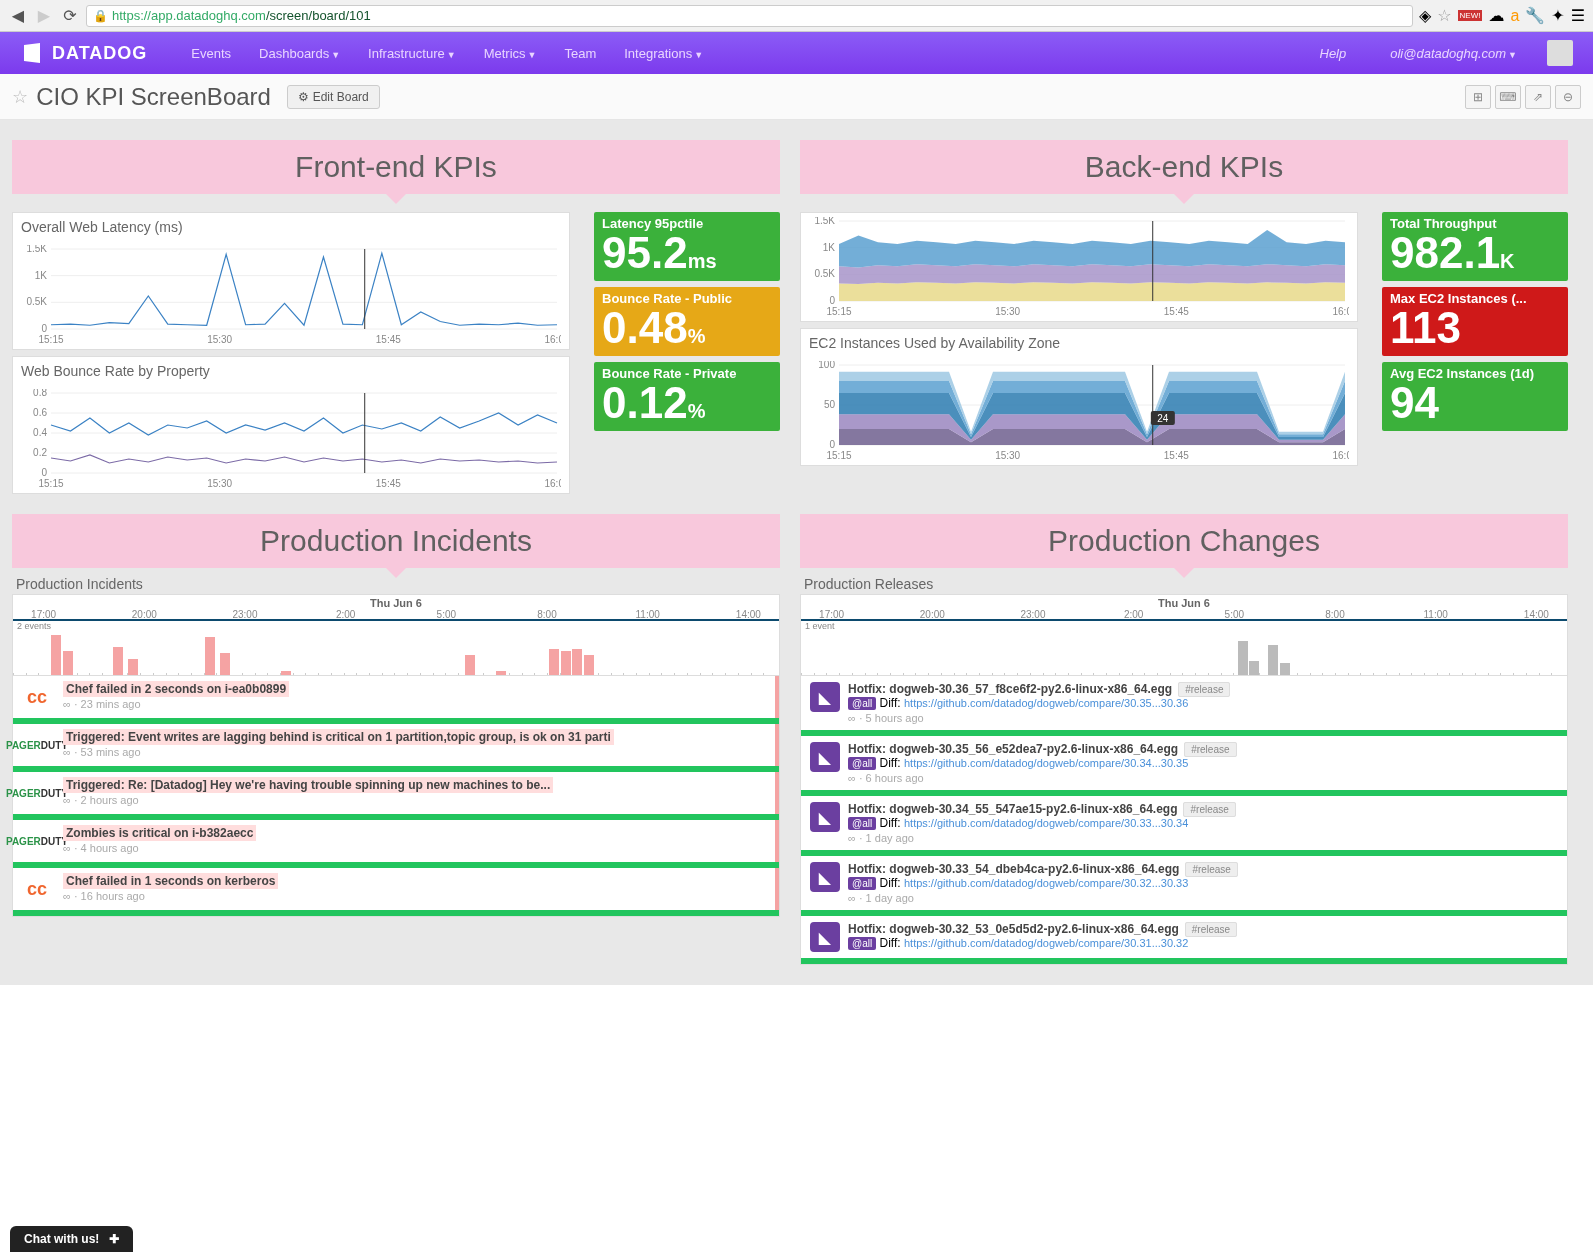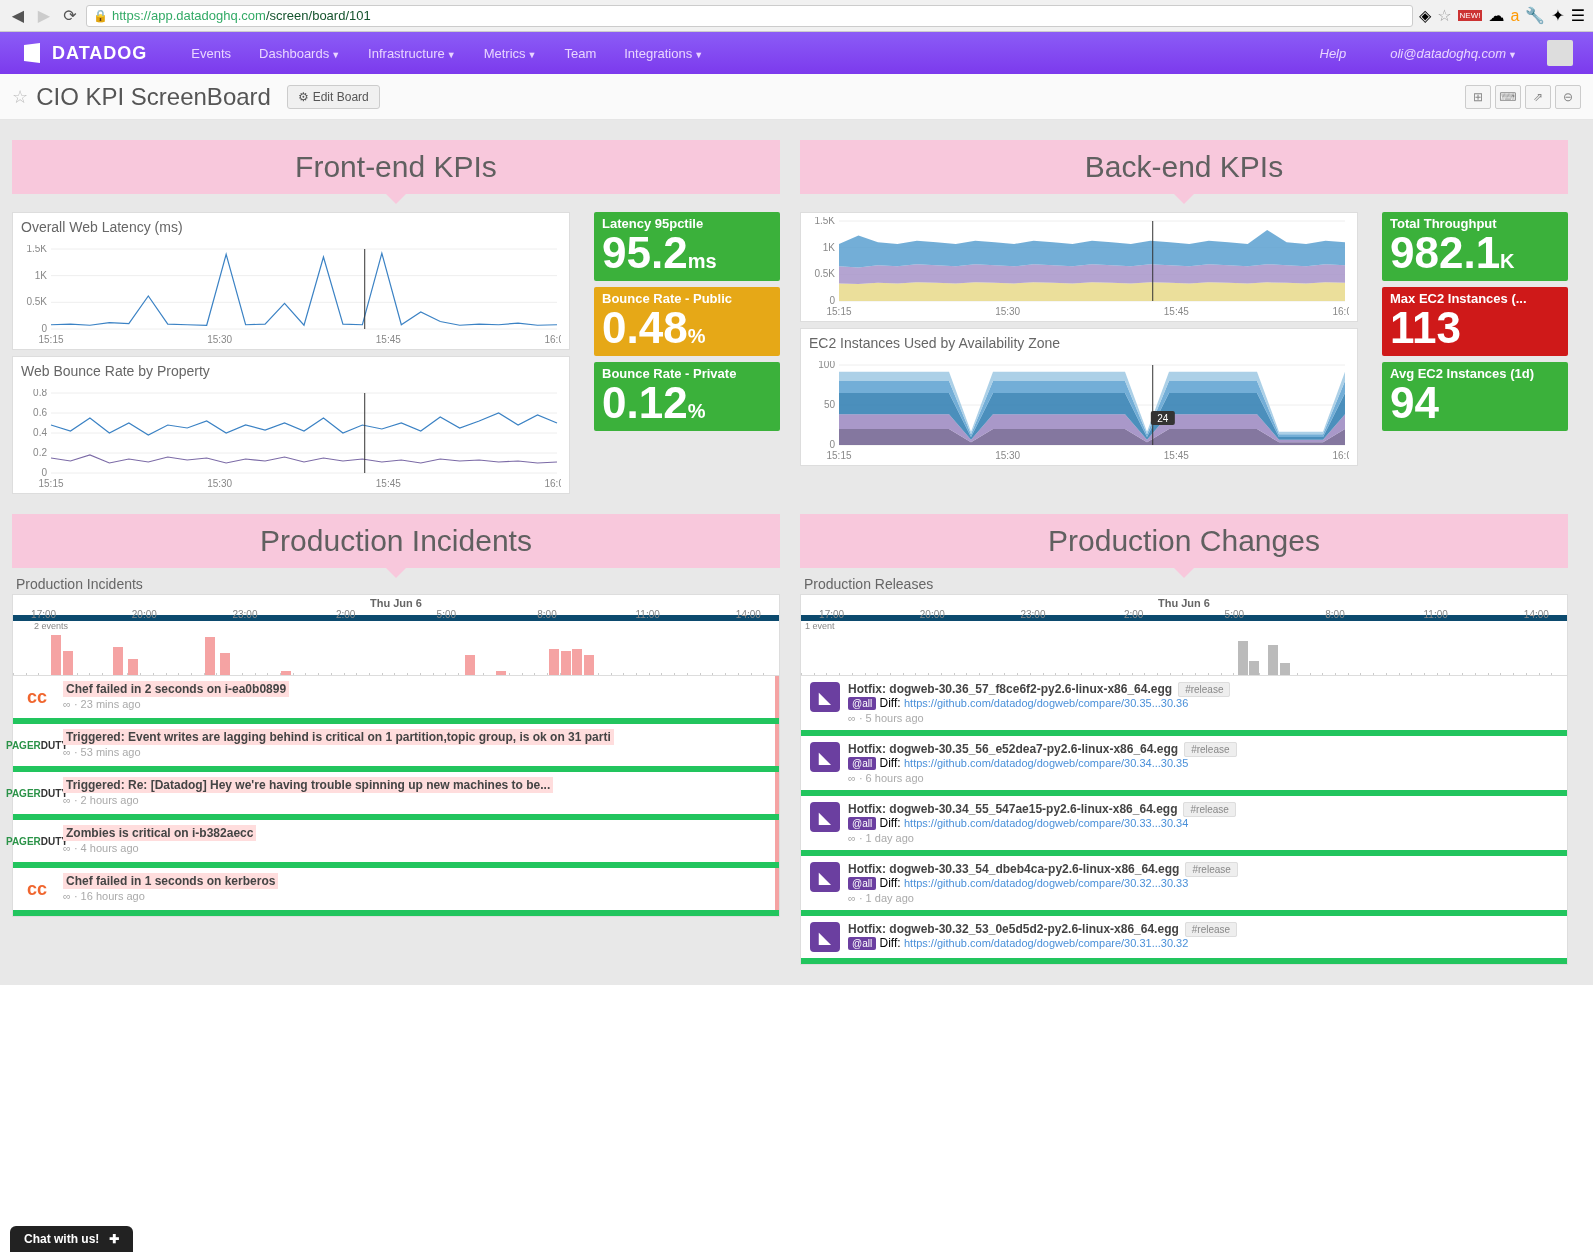--- a/index.html
+++ b/index.html
@@ -50,21 +50,21 @@
 .kpi.yellow { background: #e6a817; }
 .kpi.red { background: #cf1919; }
 .kpi-label { font-size: 13px; font-weight: bold; }
 .kpi-value { font-size: 44px; font-weight: bold; line-height: 1; }
 .kpi-unit { font-size: 20px; font-weight: bold; }
 
 
 .stream-head { font-size: 14px; color: #666; padding: 8px 4px 2px; }
 .timeline { background: #fff; border: 1px solid #ddd; height: 82px; position: relative; overflow: hidden; }
 .tl-date { text-align: center; font-size: 11px; color: #666; font-weight: bold; padding-top: 2px; }
-.tl-ticks { position: relative; height: 12px; border-bottom: 6px solid #0c4a6e; }
+.tl-ticks { position: relative; height: 12px; border-bottom: 2px solid #0c4a6e; }
 .tl-tick { position: absolute; font-size: 10px; color: #888; transform: translateX(-50%); }
 .tl-bars { position: relative; height: 48px; }
 .tl-minor { position: absolute; bottom: 0; width: 1px; height: 6px; background: #ccc; }
 .tl-bar { position: absolute; bottom: 0; width: 10px; background: #f5a3a3; }
 .tl-bar.grey { background: #bbb; }
 
 .event-list { background: #fff; border: 1px solid #ddd; border-top: none; }
 .event { display: flex; border-bottom: 6px solid #22c55e; padding: 6px; gap: 8px; }
 .event-icon { width: 36px; height: 30px; display: flex; align-items: center; justify-content: center; font-size: 10px; font-weight: bold; border-radius: 3px; flex-shrink: 0; }
 .ic-chef { color: #f0662f; font-size: 18px; font-weight: bold; }
@@ -292,21 +292,21 @@
       <div class="tl-ticks" id="incident-ticks">
           <span class="tl-tick" style="left: 4%;">17:00</span>
           <span class="tl-tick" style="left: 17.1429%;">20:00</span>
           <span class="tl-tick" style="left: 30.2857%;">23:00</span>
           <span class="tl-tick" style="left: 43.4286%;">2:00</span>
           <span class="tl-tick" style="left: 56.5714%;">5:00</span>
           <span class="tl-tick" style="left: 69.7143%;">8:00</span>
           <span class="tl-tick" style="left: 82.8571%;">11:00</span>
           <span class="tl-tick" style="left: 96%;">14:00</span>
         </div>
-      <div style="font-size:9px;color:#888;padding-left:21px">2 events</div>
+      <div style="font-size:9px;color:#888;padding-left:4px">2 events</div>
       <div class="tl-bars" id="incident-bars">
           <div class="tl-minor" style="left: 0%;"></div>
           <div class="tl-minor" style="left: 1.66%;"></div>
           <div class="tl-minor" style="left: 3.32%;"></div>
           <div class="tl-minor" style="left: 4.98%;"></div>
           <div class="tl-minor" style="left: 6.64%;"></div>
           <div class="tl-minor" style="left: 8.3%;"></div>
           <div class="tl-minor" style="left: 9.96%;"></div>
           <div class="tl-minor" style="left: 11.62%;"></div>
           <div class="tl-minor" style="left: 13.28%;"></div>

